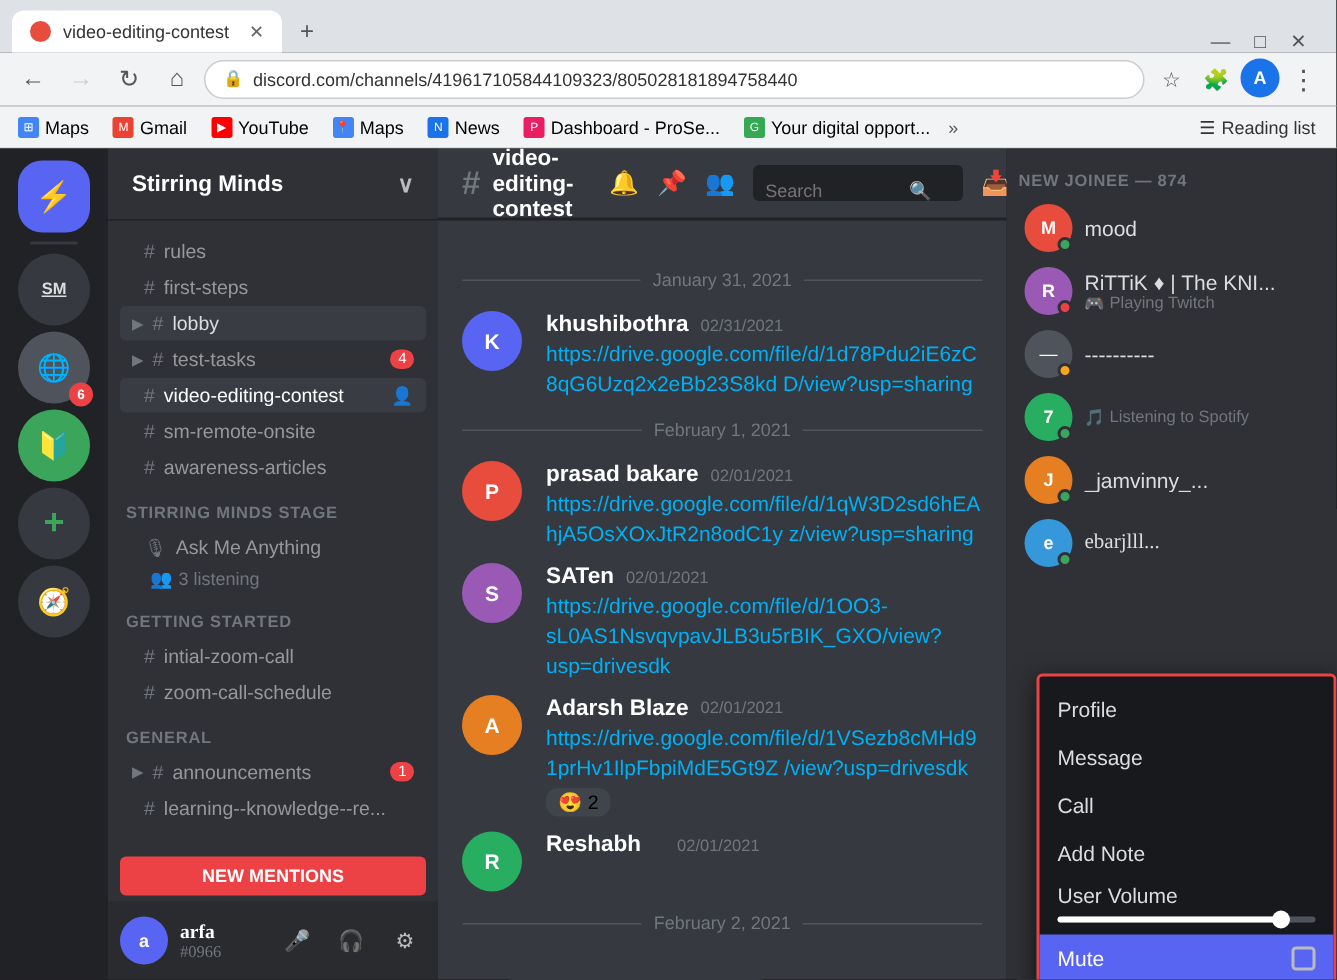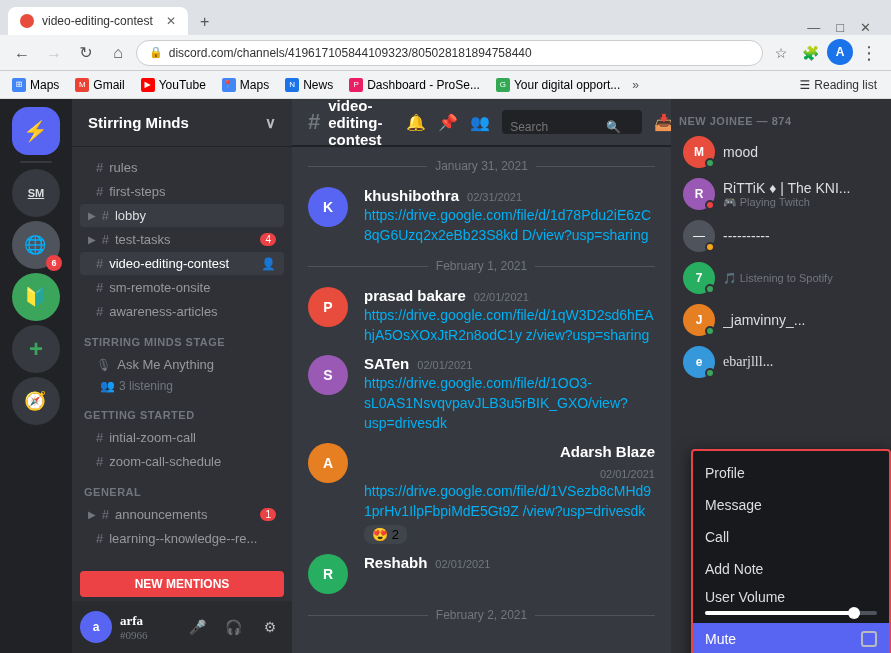--- a/index.html
+++ b/index.html
@@ -197,21 +197,21 @@
         <span style="color:#b9bbbe;font-size:16px;cursor:pointer;">👥</span>
         <div style="display:flex;align-items:flex-end;background:#202225;border-radius:4px;padding:0 8px;height:24px;gap:6px;min-width:140px;">
           <input placeholder="Search" style="background: none; border: none; color: rgb(220, 221, 222); font-size: 12px; outline: none; width: 90px;">
           <span style="color:#72767d;font-size:12px;">🔍</span>
         </div>
         <span style="color:#b9bbbe;font-size:16px;cursor:pointer;">📥</span>
         <span style="color:#b9bbbe;font-size:16px;cursor:pointer;background:#4f545c;width:20px;height:20px;border-radius:50%;display:flex;align-items:center;justify-content:center;font-size:12px;">?</span>
       </div>
     </div>
 
-    <div style="flex:1;overflow-y:auto;padding:4px 0;display:flex;flex-direction:column;gap:2px;">
+    <div style="flex:1;overflow-y:auto;padding:24px 0;display:flex;flex-direction:column;gap:2px;">
 
       <div style="display:flex;align-items:center;gap:8px;padding:8px 16px;">
         <div style="flex:1;height:1px;background:#4f545c;"></div>
         <span style="font-size:12px;color:#72767d;white-space:nowrap;">January 31, 2021</span>
         <div style="flex:1;height:1px;background:#4f545c;"></div>
       </div>
 
       <div style="display:flex;gap:16px;padding:4px 16px;">
         <div style="width:40px;height:40px;border-radius:50%;background:#5865f2;flex-shrink:0;display:flex;align-items:center;justify-content:center;color:white;font-size:14px;font-weight:bold;">K</div>
         <div style="flex:1;min-width:0;">
@@ -247,33 +247,33 @@
             <span style="font-size:15px;font-weight:600;color:#fff;cursor:pointer;">SATen</span>
             <span style="font-size:11px;color:#72767d;">02/01/2021</span>
           </div>
           <div style="font-size:14px;color:#00b0f4;word-break:break-word;line-height:1.4;">https://drive.google.com/file/d/1OO3-sL0AS1NsvqvpavJLB3u5rBIK_GXO/view?usp=drivesdk</div>
         </div>
       </div>
 
       <div style="display:flex;gap:16px;padding:4px 16px;">
         <div style="width:40px;height:40px;border-radius:50%;background:#e67e22;flex-shrink:0;display:flex;align-items:center;justify-content:center;color:white;font-size:14px;font-weight:bold;">A</div>
         <div style="flex:1;min-width:0;">
-          <div style="display:flex;align-items:flex-end;gap:8px;margin-bottom:2px;flex-direction:column;">
+          <div style="display:flex;align-items:center;gap:8px;margin-bottom:2px;">
             <span style="font-size:15px;font-weight:600;color:#fff;cursor:pointer;">Adarsh Blaze</span>
             <span style="font-size:11px;color:#72767d;">02/01/2021</span>
           </div>
           <div style="font-size:14px;color:#00b0f4;word-break:break-word;line-height:1.4;">https://drive.google.com/file/d/1VSezb8cMHd91prHv1IlpFbpiMdE5Gt9Z /view?usp=drivesdk</div>
           <div style="display:inline-flex;align-items:center;gap:4px;background:#40444b;border-radius:8px;padding:2px 8px;font-size:13px;margin-top:4px;cursor:pointer;">😍 2</div>
         </div>
       </div>
 
       <div style="display:flex;gap:16px;padding:4px 16px;">
         <div style="width:40px;height:40px;border-radius:50%;background:#27ae60;flex-shrink:0;display:flex;align-items:center;justify-content:center;color:white;font-size:14px;font-weight:bold;">R</div>
         <div style="flex:1;min-width:0;">
-          <div style="display:flex;align-items:baseline;gap:8px;margin-bottom:14px;">
+          <div style="display:flex;align-items:baseline;gap:24px;margin-bottom:14px;">
             <span style="font-size:15px;font-weight:600;color:#fff;cursor:pointer;">Reshabh</span>
             <span style="font-size:11px;color:#72767d;">02/01/2021</span>
           </div>
         </div>
       </div>
 
       <div style="display:flex;align-items:center;gap:8px;padding:8px 16px;">
         <div style="flex:1;height:1px;background:#4f545c;"></div>
         <span style="font-size:12px;color:#72767d;white-space:nowrap;">February 2, 2021</span>
         <div style="flex:1;height:1px;background:#4f545c;"></div>

